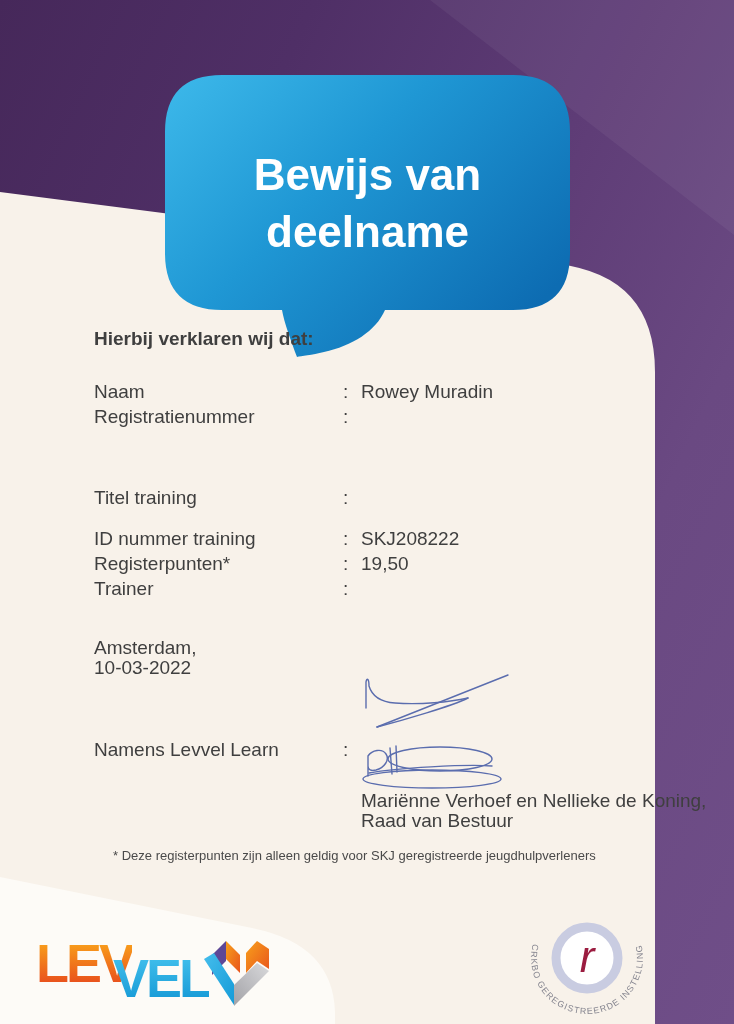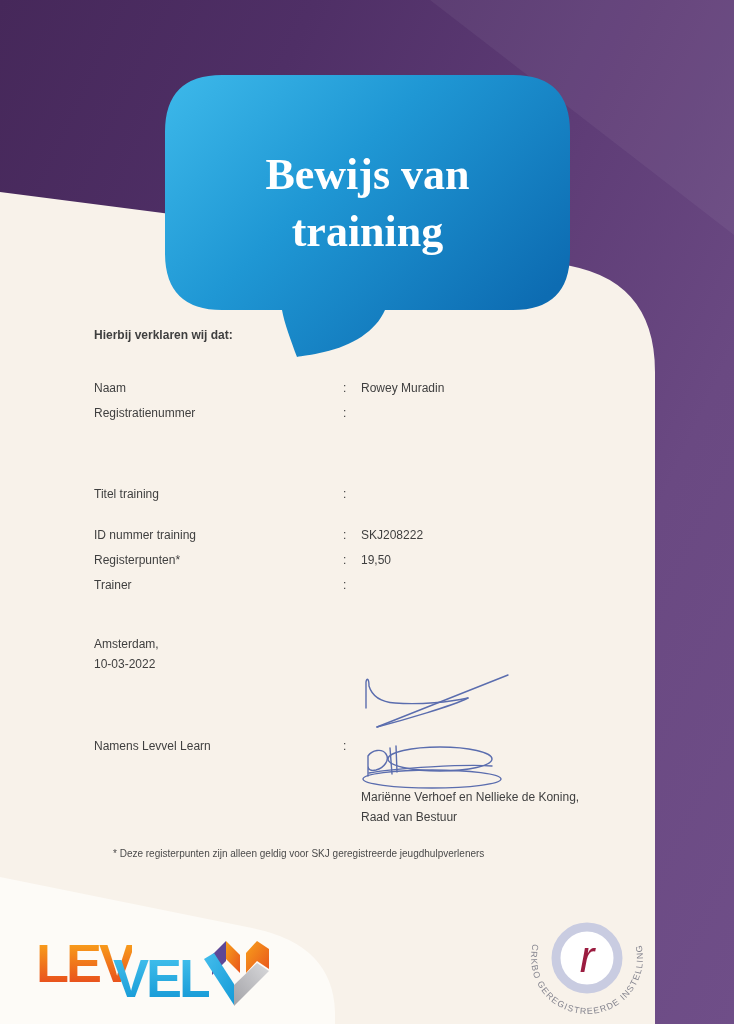--- a/index.html
+++ b/index.html
@@ -5,33 +5,33 @@
   html,body{margin:0;padding:0;}
   .page{
     position:relative;
     width:734px;height:1024px;
     overflow:hidden;
     background:linear-gradient(115deg,#46285a 0%,#4f2f66 26%,#5e3c76 52%,#6a4982 74%,#6f4e88 100%);
     font-family:"Liberation Sans",sans-serif;
     color:#3f3f3f;
   }
   .shapes{position:absolute;left:0;top:0;}
-  .txt{position:absolute;font-size:12px;color:#3f3f3f;white-space:nowrap;}
+  .txt{position:absolute;font-size:19px;color:#3f3f3f;white-space:nowrap;}
   .bold{font-weight:bold;}
   .row{position:absolute;left:0;top:0;width:640px;height:20px;}
   .row .lbl{position:absolute;left:94px;}
   .row .colon{position:absolute;left:343px;}
   .row .val{position:absolute;left:361px;}
   .bubble-title{
     position:absolute;left:165px;top:146px;width:405px;
     text-align:center;color:#ffffff;
-    font-family:Liberation Serif, serif;
+    font-family:Liberation Sans, sans-serif;
     font-size:44px;line-height:57px;font-weight:600;
   }
-  .footnote{position:absolute;left:113px;top:848px;font-size:10px;color:#4a4a4a;white-space:nowrap;}
+  .footnote{position:absolute;left:113px;top:848px;font-size:13px;color:#4a4a4a;white-space:nowrap;}
   .logo-word{position:absolute;font-weight:bold;font-size:54px;letter-spacing:-3px;line-height:1;
     -webkit-background-clip:text;background-clip:text;color:transparent;}
   .logo-lev{left:36px;top:936px;background-image:linear-gradient(180deg,#f9a11b 10%,#e84e1d 90%);}
   .logo-vel{left:113px;top:951px;background-image:linear-gradient(180deg,#41bfec 10%,#189bd7 90%);text-align:center;}
   svg text{font-family:"Liberation Sans",sans-serif;}
 </style>
 </head>
 <body>
 
 <div class="page">
@@ -52,21 +52,21 @@
     <path d="M 222,75 L 513,75 Q 570,75 570,132 L 570,253 Q 570,310 513,310
              L 385,310 C 376,331 352,346 324,352 C 312,355 301,356 297,357
              C 291,341 284,322 282,310 L 222,310 Q 165,310 165,253
              L 165,132 Q 165,75 222,75 Z" fill="url(#bubbleGrad)"></path>
 
     <path d="M -5,876 L 252,928 Q 333,944 335,1012 L 335,1024 L -5,1024 Z" fill="#fdfbf7"></path>
   </svg>
 
   <div class="bubble-title">
     <span style="display:block">Bewijs van</span>
-    <span style="display:block">training</span>
+    <span style="display:block">deelname</span>
   </div>
 
   <div class="txt bold" style="left:94px;top:328px">Hierbij verklaren wij dat:</div>
 
   <div class="row" style="top:381px">
     <span class="txt lbl">Naam</span>
     <span class="txt colon">:</span>
     <span class="txt val">Rowey Muradin</span>
   </div>
   <div class="row" style="top:406px">

